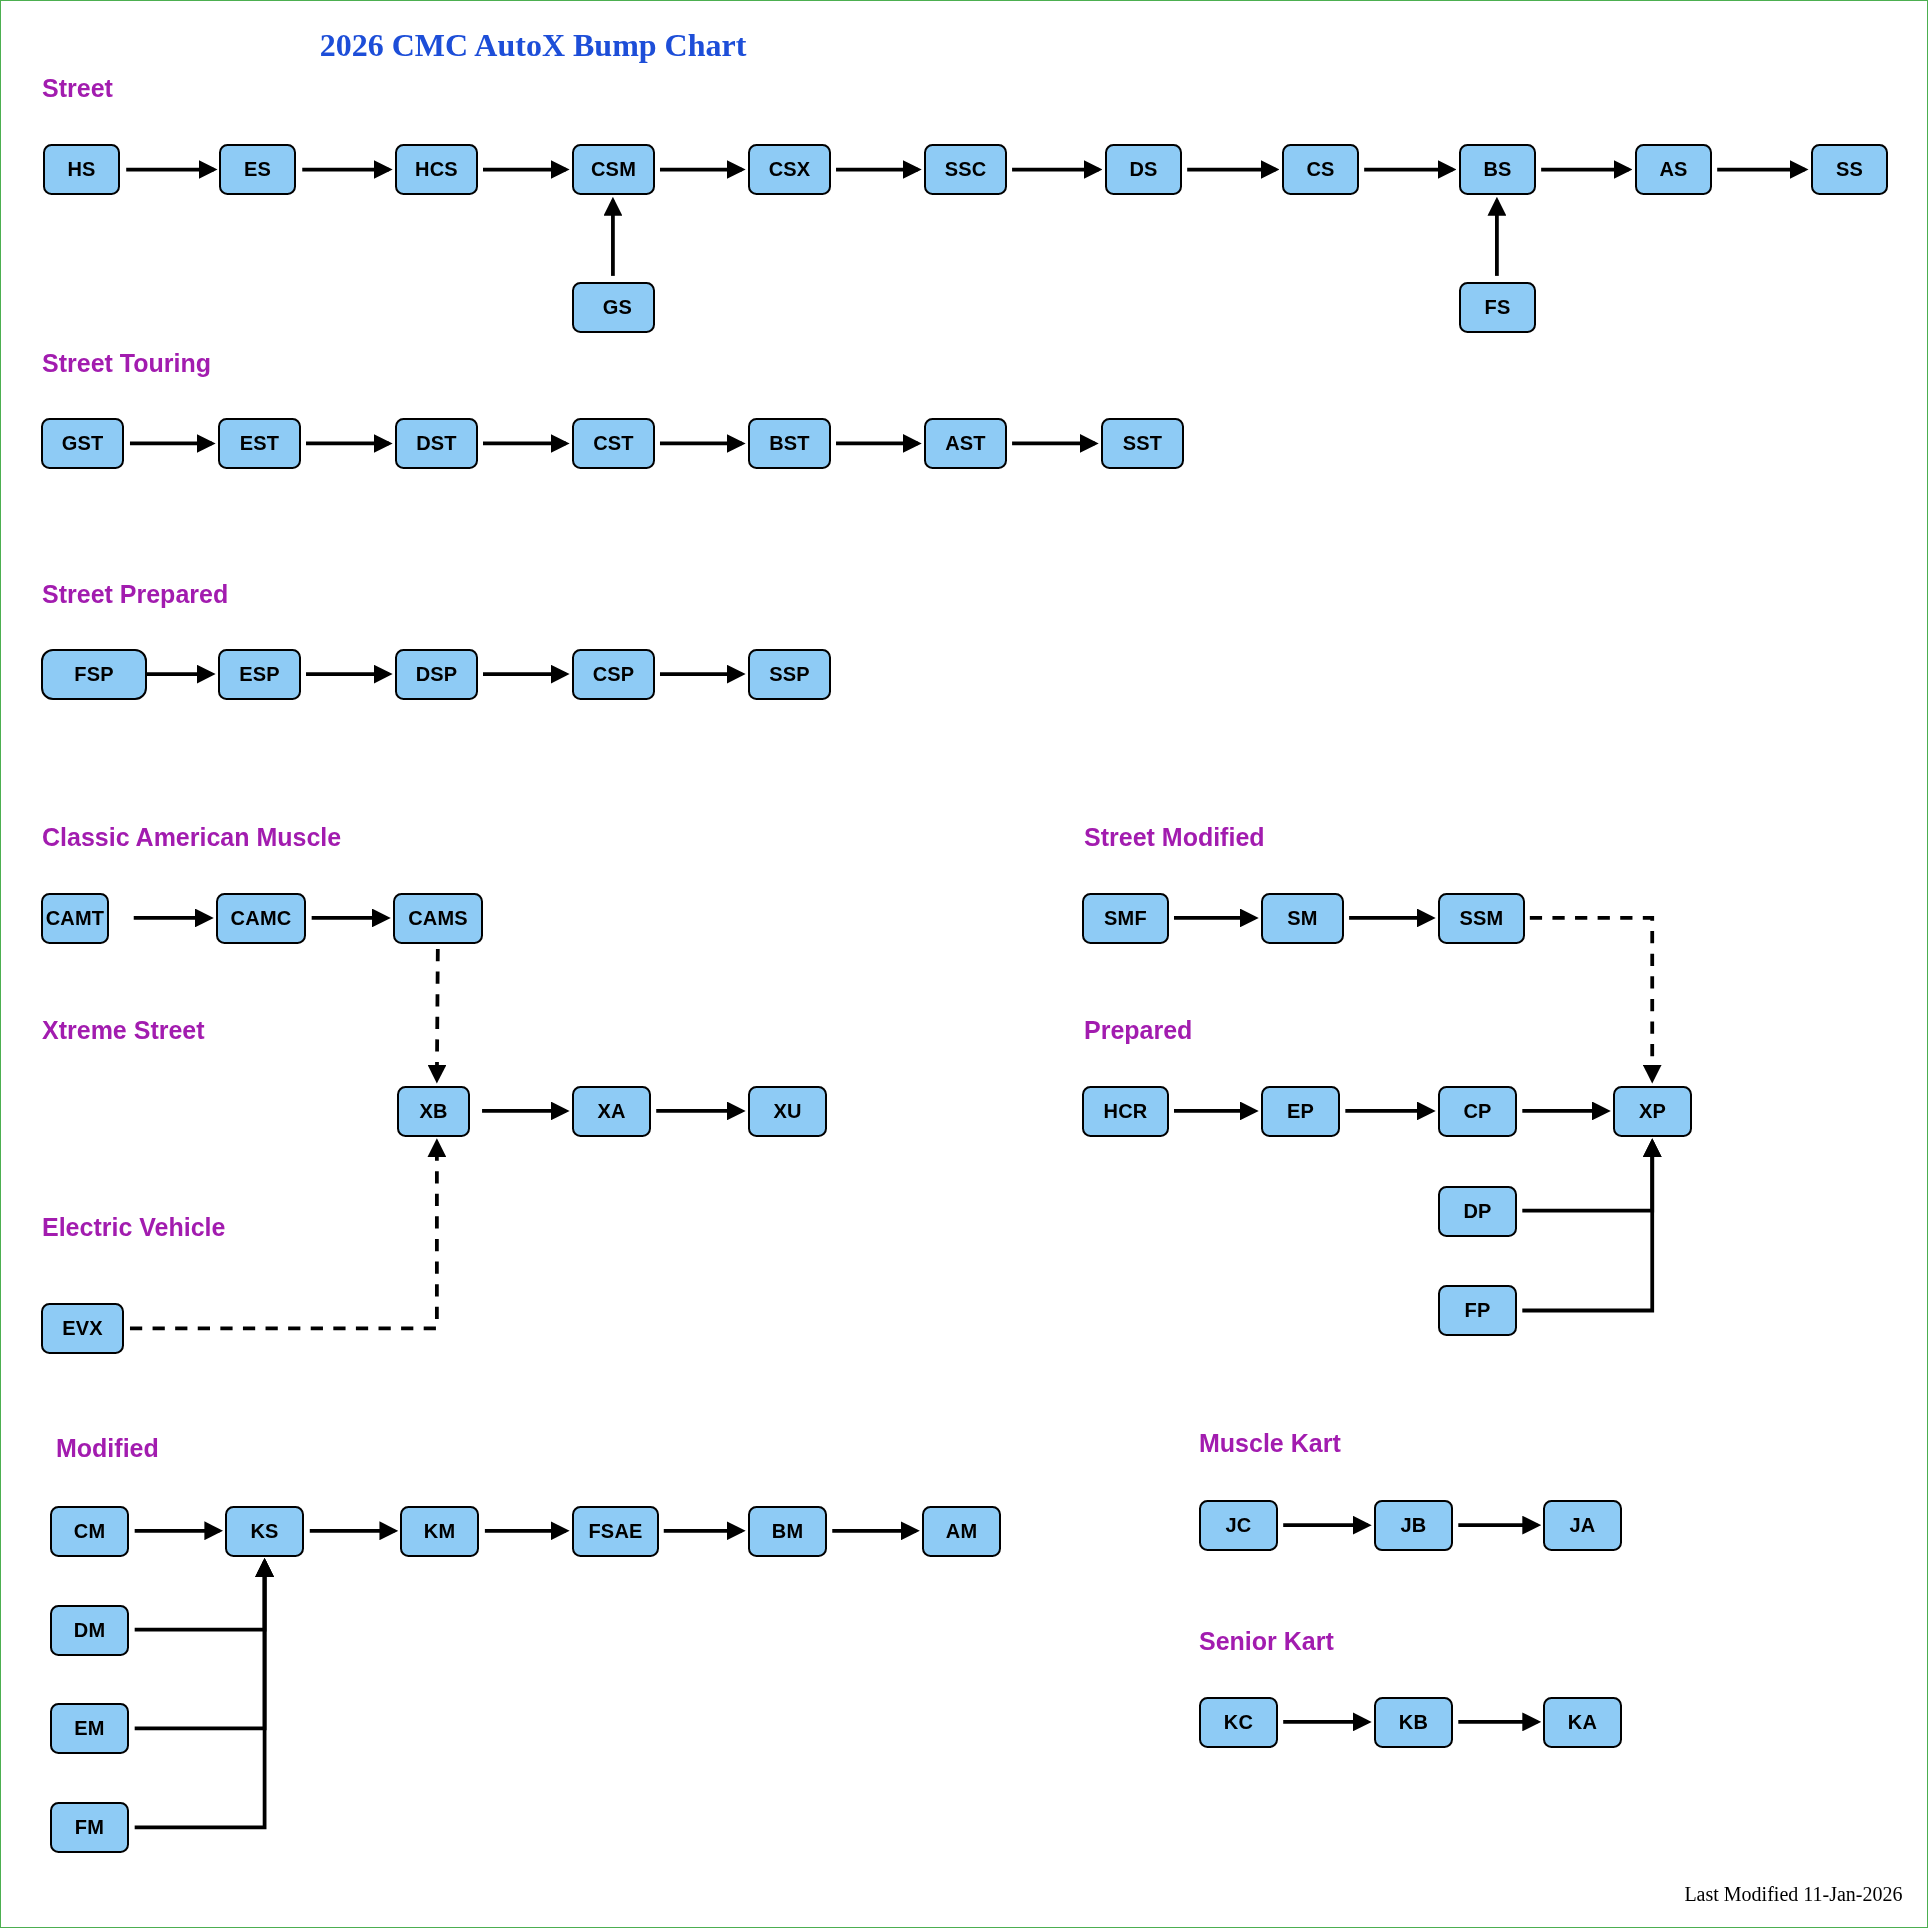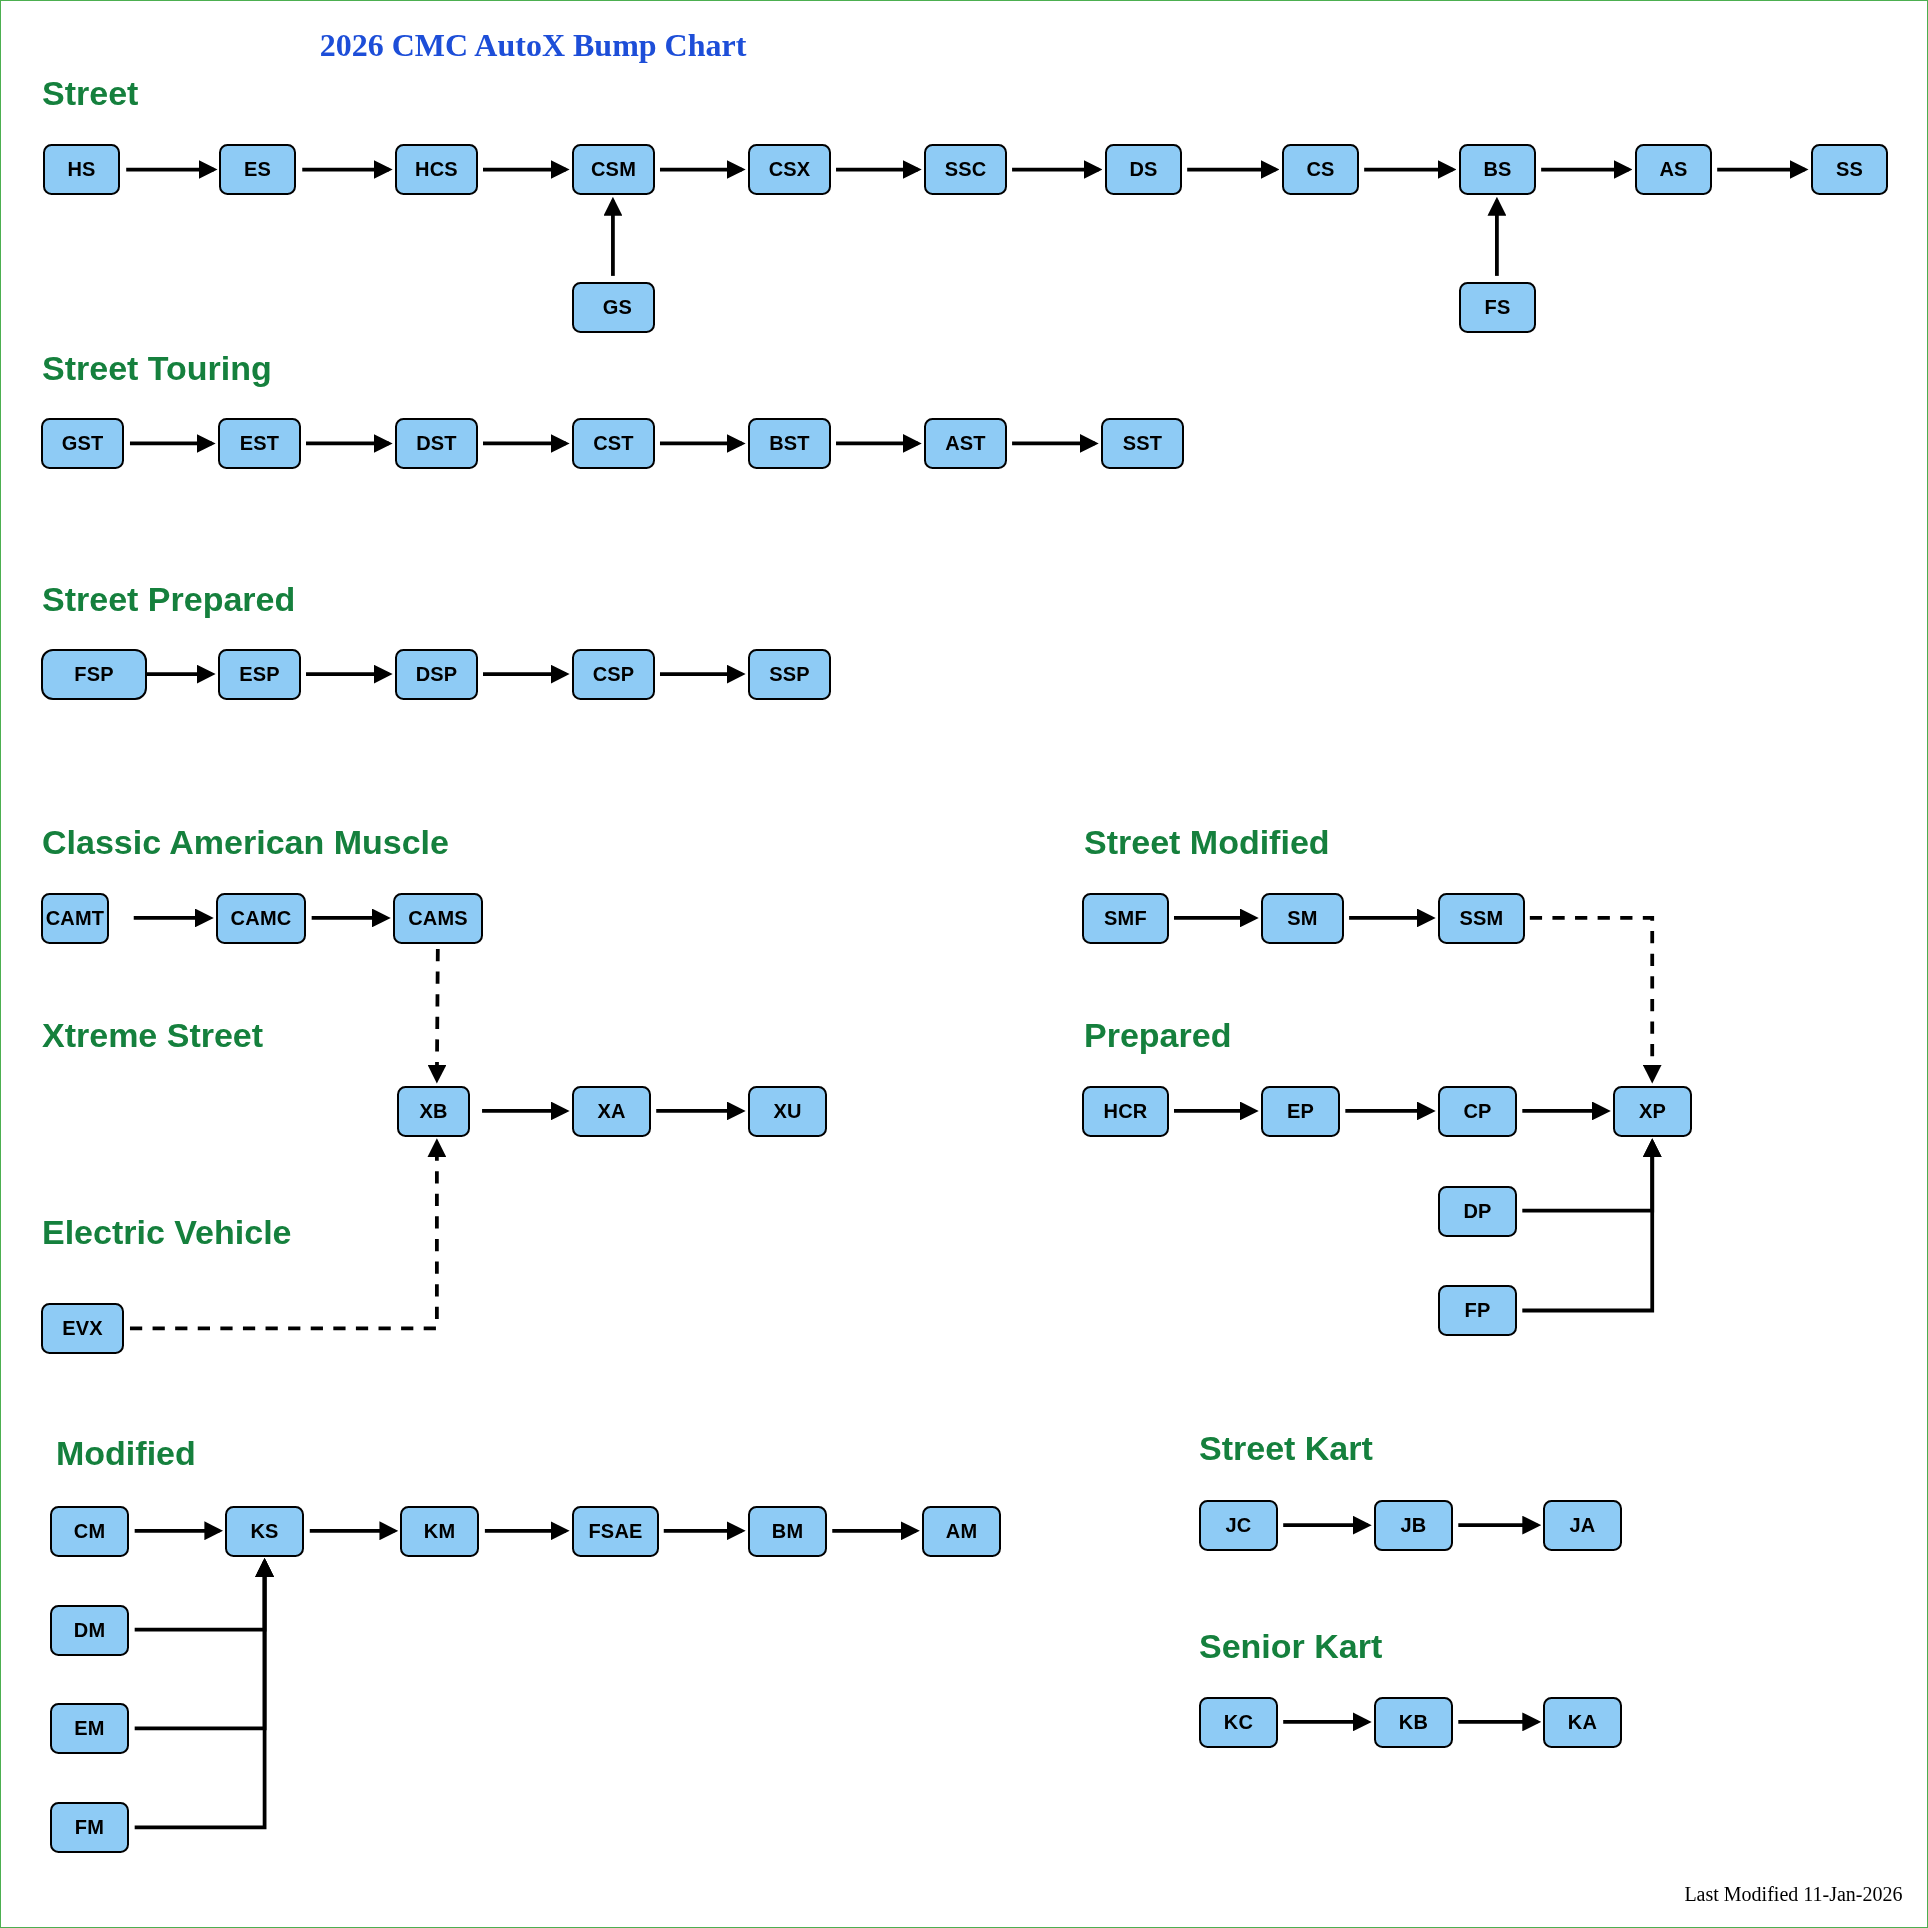--- a/index.html
+++ b/index.html
@@ -27,22 +27,22 @@
     text-align: center;
     font-family: "Liberation Serif", serif;
     font-weight: bold;
     font-size: 32px;
     color: #1d4ed8;
   }
   .grp-label {
     position: absolute;
     font-family: "Liberation Sans", sans-serif;
     font-weight: bold;
-    font-size: 34px;
-    color: #15803d;
+    font-size: 25px;
+    color: #a21caf;
     white-space: nowrap;
   }
   .node {
     position: absolute;
     height: 51px;
     background: #8ecbf5;
     border: 2.8px solid #000;
     border-radius: 8.5px;
     box-sizing: border-box;
     display: flex;
@@ -140,21 +140,21 @@
   <div id="labels">
       <div class="grp-label" style="left: 41px; top: 73px;">Street</div>
       <div class="grp-label" style="left: 41px; top: 348px;">Street Touring</div>
       <div class="grp-label" style="left: 41px; top: 579px;">Street Prepared</div>
       <div class="grp-label" style="left: 41px; top: 822px;">Classic American Muscle</div>
       <div class="grp-label" style="left: 41px; top: 1015px;">Xtreme Street</div>
       <div class="grp-label" style="left: 41px; top: 1212px;">Electric Vehicle</div>
       <div class="grp-label" style="left: 1083px; top: 822px;">Street Modified</div>
       <div class="grp-label" style="left: 1083px; top: 1015px;">Prepared</div>
       <div class="grp-label" style="left: 55px; top: 1433px;">Modified</div>
-      <div class="grp-label" style="left: 1198px; top: 1428px;">Street Kart</div>
+      <div class="grp-label" style="left: 1198px; top: 1428px;">Muscle Kart</div>
       <div class="grp-label" style="left: 1198px; top: 1626px;">Senior Kart</div>
     </div>
   <div id="nodes">
       <div class="node" style="left: 42px; top: 143px; width: 77px; background: rgb(142, 203, 245); border-color: rgb(0, 0, 0);">HS</div>
       <div class="node" style="left: 218px; top: 143px; width: 77px; background: rgb(142, 203, 245); border-color: rgb(0, 0, 0);">ES</div>
       <div class="node" style="left: 394px; top: 143px; width: 83px; background: rgb(142, 203, 245); border-color: rgb(0, 0, 0);">HCS</div>
       <div class="node" style="left: 571px; top: 143px; width: 83px; background: rgb(142, 203, 245); border-color: rgb(0, 0, 0);">CSM</div>
       <div class="node" style="left: 747px; top: 143px; width: 83px; background: rgb(142, 203, 245); border-color: rgb(0, 0, 0);">CSX</div>
       <div class="node" style="left: 923px; top: 143px; width: 83px; background: rgb(142, 203, 245); border-color: rgb(0, 0, 0);">SSC</div>
       <div class="node" style="left: 1104px; top: 143px; width: 77px; background: rgb(142, 203, 245); border-color: rgb(0, 0, 0);">DS</div>

